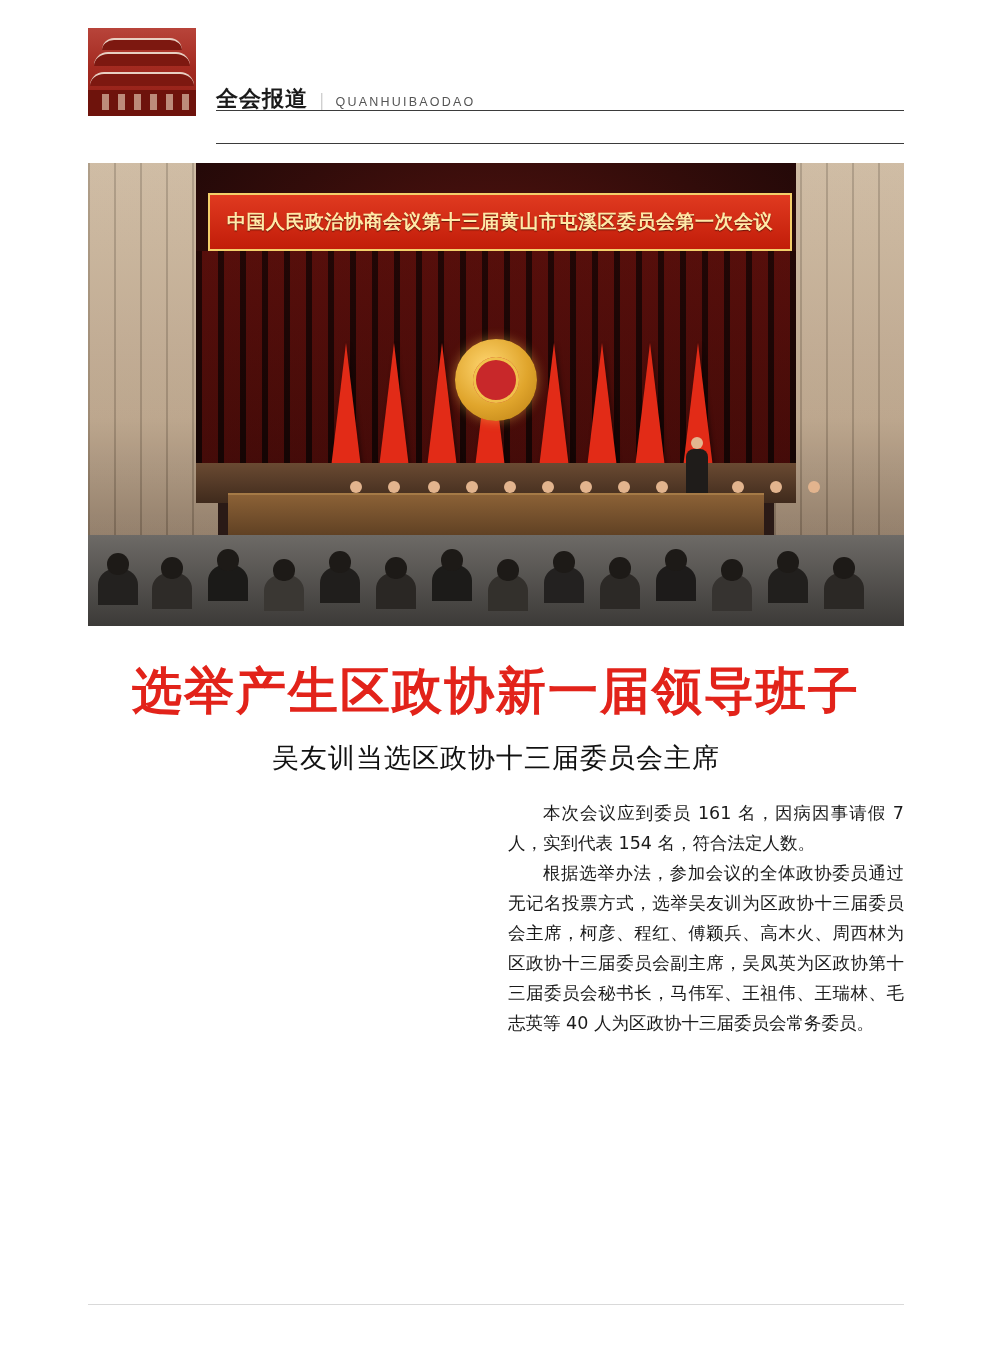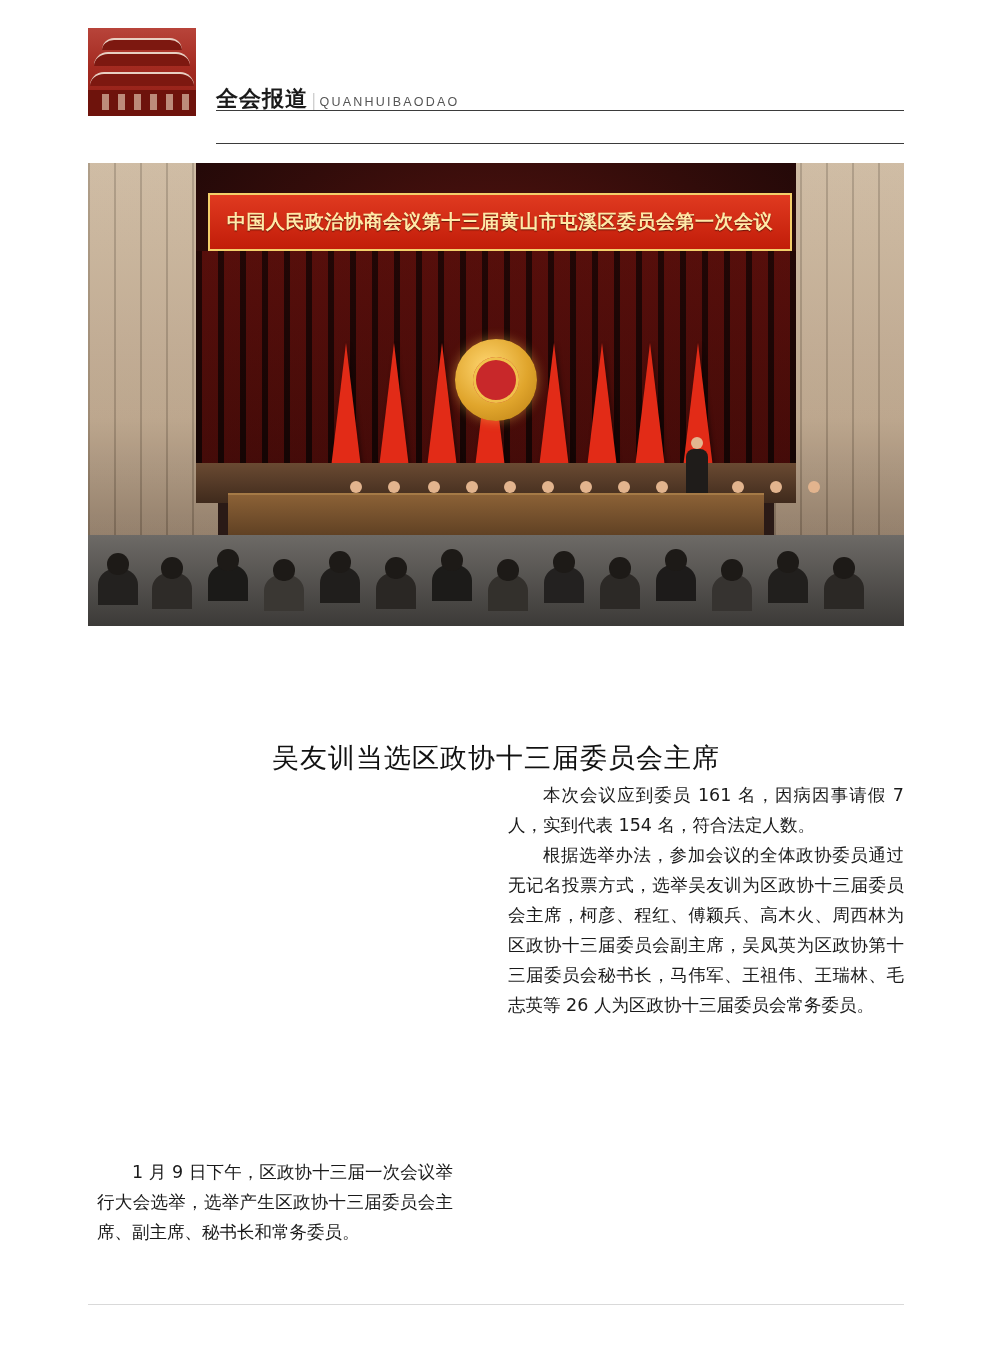--- a/index.html
+++ b/index.html
@@ -60,21 +60,21 @@
     width: 7px; height: 16px;
     background: #d8b49f;
     opacity: .75;
   }
   .header-title-block {
     position: absolute;
     left: 128px;
     top: 56px;
     display: flex;
     align-items: baseline;
-    gap: 2px;
+    gap: 10px;
     justify-content: center;
   }
   .header-cn {
     font-family: "DejaVu Sans", "Liberation Sans", sans-serif;
     font-weight: bold;
     font-size: 22px;
     color: #1a1a1a;
     letter-spacing: 1px;
   }
   .header-sep {
@@ -377,21 +377,21 @@
     font-size: 17.5px;
     line-height: 30px;
     color: #1a1a1a;
     text-align: justify;
     text-indent: 2em;
     font-family: "DejaVu Sans", "Liberation Sans", sans-serif;
   }
   .body-col {
     position: absolute;
     left: 508px;
-    top: 780px;
+    top: 798px;
     width: 396px;
     font-size: 17.5px;
     line-height: 30px;
     color: #1a1a1a;
     text-align: justify;
     font-family: "DejaVu Sans", "Liberation Sans", sans-serif;
   }
   .body-col p {
     margin: 0;
     text-indent: 2em;
@@ -528,25 +528,25 @@
       <div class="a-head" style="left:577px; top:14px"></div>
       <div class="a-body" style="left:624px; top:40px; background:#363330"></div>
       <div class="a-head" style="left:633px; top:24px"></div>
       <div class="a-body" style="left:680px; top:32px; background:#211f1d"></div>
       <div class="a-head" style="left:689px; top:16px"></div>
       <div class="a-body" style="left:736px; top:38px; background:#2b2825"></div>
       <div class="a-head" style="left:745px; top:22px"></div>
     </div>
   </div>
 
+  <div class="main-title">选举产生区政协新一届领导班子</div>
   <div class="sub-title">吴友训当选区政协十三届委员会主席</div>
 
 
-  <div class="caption">1 月 9 日下午，区政协十三届一次会议举行大会选举，选举产生区政协十三届委员会主席、副主席、秘书长和常务委员。</div>
 
   <div class="body-col">
     <p>本次会议应到委员 161 名，因病因事请假 7 人，实到代表 154 名，符合法定人数。</p>
-    <p>根据选举办法，参加会议的全体政协委员通过无记名投票方式，选举吴友训为区政协十三届委员会主席，柯彦、程红、傅颖兵、高木火、周西林为区政协十三届委员会副主席，吴凤英为区政协第十三届委员会秘书长，马伟军、王祖伟、王瑞林、毛志英等 26 人为区政协十三届委员会常务委员。</p>
+    <p>根据选举办法，参加会议的全体政协委员通过无记名投票方式，选举吴友训为区政协十三届委员会主席，柯彦、程红、傅颖兵、高木火、周西林为区政协十三届委员会副主席，吴凤英为区政协第十三届委员会秘书长，马伟军、王祖伟、王瑞林、毛志英等 40 人为区政协十三届委员会常务委员。</p>
   </div>
 
   <div class="footer-rule"></div>
 
 </div>
 
 </body></html>

